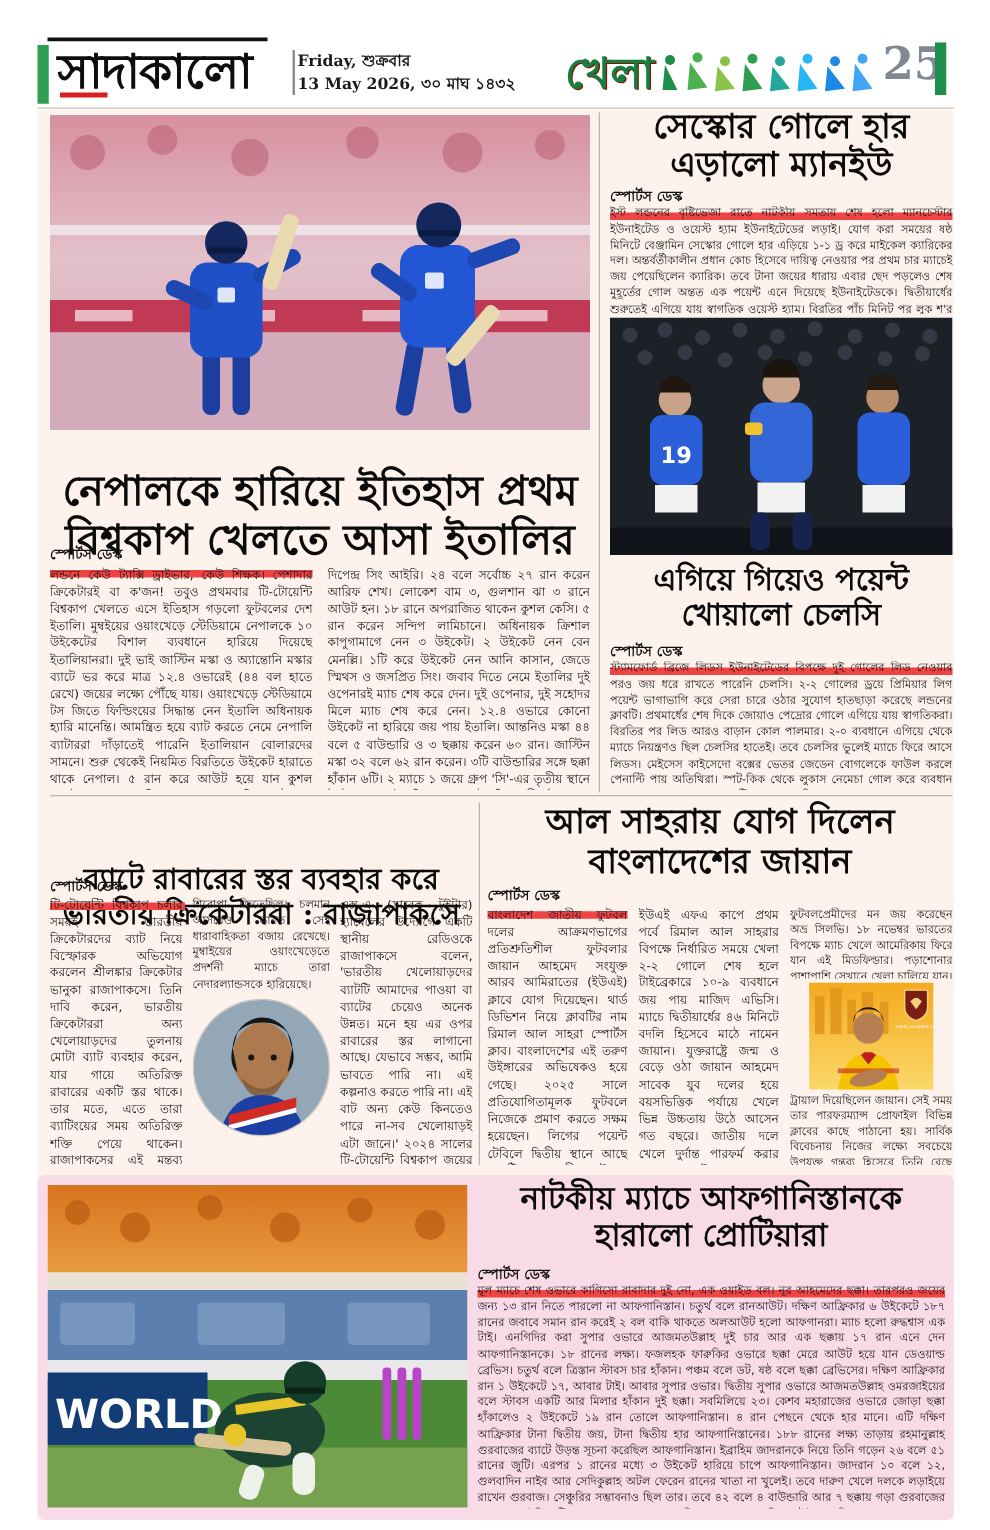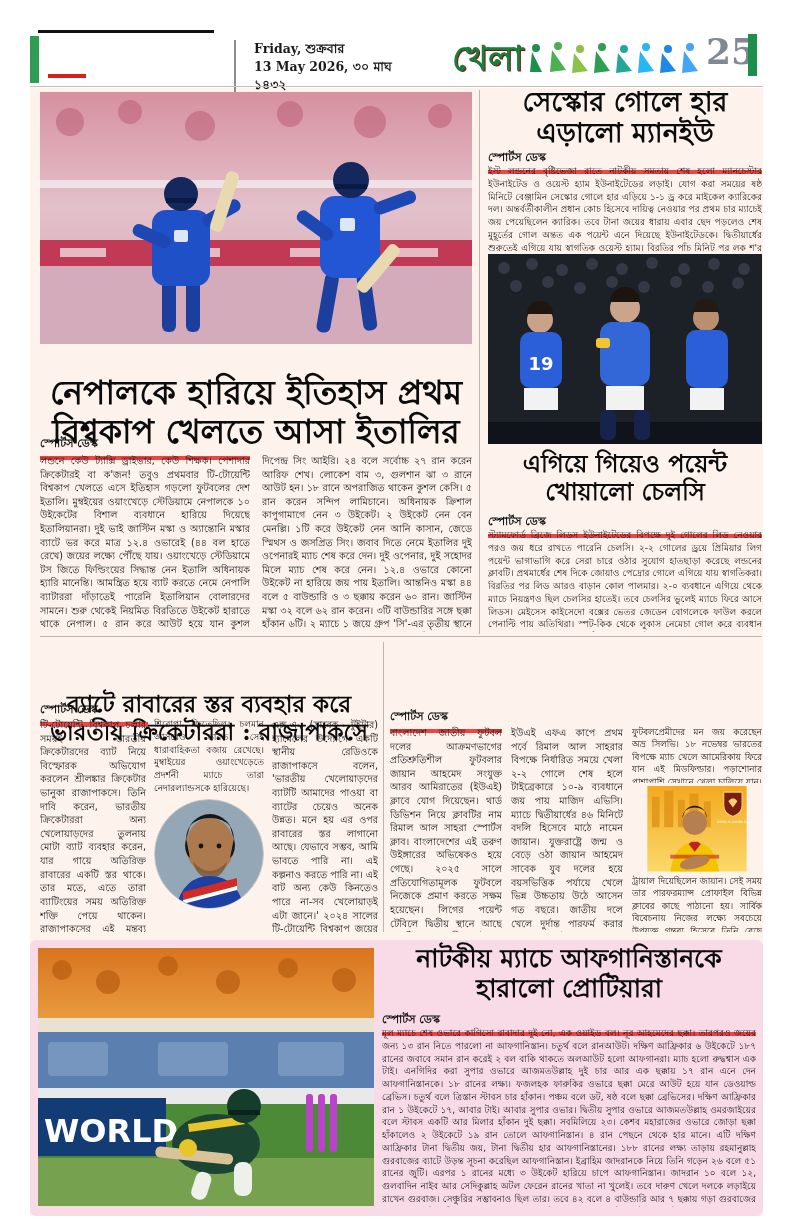--- a/index.html
+++ b/index.html
@@ -9,35 +9,35 @@
   .abs { position:absolute; }
 
   
   .content-bg { left:30px; top:88px; width:733px; height:1128px; background:#fdf2ec; }
 
   
   .topline { left:38px; top:30px; width:176px; height:3px; background:#111; }
   .logo-bar { left:30px; top:36px; width:9px; height:47px; background:#2f9e52; }
   .logo-text { left:46px; top:36px; width:200px; font-family:"DejaVu Serif","Liberation Serif",serif; font-weight:bold; font-size:38px; line-height:1.1; color:#0d0d0d; letter-spacing:-1px; }
   .logo-accent { left:48px; top:74px; width:38px; height:4px; background:#d6201f; }
-  .date-block { left:234px; top:40px; width:190px; border-left:2px solid #8d8d8d; padding-left:18px; font-family:"DejaVu Serif","Liberation Serif",serif; font-weight:bold; font-size:12.5px; line-height:1.45; color:#1a1a1a; }
+  .date-block { left:234px; top:40px; width:190px; border-left:2px solid #8d8d8d; padding-left:2px; font-family:"DejaVu Serif","Liberation Serif",serif; font-weight:bold; font-size:12.5px; line-height:1.45; color:#1a1a1a; }
   .section-label { left:452px; top:32px; font-family:"DejaVu Serif","Liberation Serif",serif; font-weight:bold; font-size:34px; color:#15803d; text-shadow:1px 1px 0 #8c0f0a; }
   .sports-strip { left:528px; top:38px; }
   .page-number { left:706px; top:30px; font-family:"DejaVu Serif","Liberation Serif",serif; font-weight:bold; font-size:36px; color:#7f8893; }
   .page-number-bar { left:748px; top:34px; width:9px; height:42px; background:#1e8e4c; }
   .mast-rule { left:30px; top:86px; width:733px; height:1px; background:#c6beb8; }
 
   
   .vrule1 { left:479px; top:90px; width:1px; height:544px; background:#bdb5ae; }
   .hrule1 { left:40px; top:636px; width:722px; height:1px; background:#bdb5ae; }
   .vrule2 { left:383px; top:642px; width:1px; height:290px; background:#bdb5ae; }
 
   
   .headline { font-family:"DejaVu Serif","Liberation Serif",serif; font-weight:bold; color:#0b0b0b; text-align:center; }
-  .byline { font-size:11px; font-weight:bold; color:#111; border-bottom:4px solid #ef4444; padding-bottom:2px; }
+  .byline { font-size:11px; font-weight:bold; color:#111; border-bottom:6px solid #ef4444; padding-bottom:2px; }
   .body-text { font-size:9.6px; line-height:1.42; text-align:justify; color:#161616; overflow:hidden; }
 
   
   .italy-photo { left:40px; top:92px; width:432px; height:252px; }
   .italy-headline { left:40px; top:350px; width:432px; height:82px; font-size:33px; line-height:1.18;margin-top:24px; }
   .italy-byline { left:40px; top:435px; width:210px; }
   .italy-cols { left:40px; top:454px; width:432px; height:178px; display:flex; gap:12px; }
   .italy-cols .col { flex:1; }
 
   
@@ -77,20 +77,21 @@
 </style>
 </head>
 <body>
 
 <div class="page">
 
   <div class="abs content-bg"></div>
 
   <div class="abs topline"></div>
   <div class="abs logo-bar"></div>
+  <div class="abs logo-text">সাদাকালো</div>
   <div class="abs logo-accent"></div>
   <div class="abs date-block">
     <div>Friday, শুক্রবার</div>
     <div>13 May 2026, ৩০ মাঘ ১৪৩২</div>
   </div>
   <div class="abs section-label">খেলা</div>
   <svg class="abs sports-strip" width="182" height="40" viewBox="0 0 182 40">
     <g>
       <circle cx="8" cy="10" r="4" fill="#1e8e4c"></circle>
         <path d="M4 14 L14 34 L2 34 Z" fill="#1e8e4c"></path>
@@ -247,20 +248,21 @@
             <circle cx="64" cy="46" r="2.4" fill="#181210"></circle>
           <path d="M20 110 q8 -34 35 -34 q27 0 35 34 z" fill="#1c3fa3"></path>
           <path d="M28 92 l54 -14 l0 8 l-54 14 z" fill="#d42a24"></path>
           <path d="M28 100 l54 -14 l0 4 l-54 14 z" fill="#ffffff"></path>
         </svg>
       </div>
     </div>
     <div class="rcol body-text">এক্স-এ (সাবেক টুইটার) হ্যামেলের উদ্যোগে একটি স্থানীয় রেডিওকে রাজাপাকসে বলেন, 'ভারতীয় খেলোয়াড়দের ব্যাটটি আমাদের পাওয়া বা ব্যাটের চেয়েও অনেক উন্নত। মনে হয় এর ওপর রাবারের স্তর লাগানো আছে। যেভাবে সম্ভব, আমি ভাবতে পারি না। এই কল্পনাও করতে পারি না। এই বাট অন্য কেউ কিনতেও পারে না-সব খেলোয়াড়ই এটা জানে।' ২০২৪ সালের টি-টোয়েন্টি বিশ্বকাপ জয়ের পর থেকে ভারত ৪০টি টি-টোয়েন্টি ম্যাচের মধ্যে ৩৯টিতেই জয় পেয়েছে।</div>
   </div>
 
+  <div class="abs headline zayan-headline">আল সাহরায় যোগ দিলেন বাংলাদেশের জায়ান</div>
   <div class="abs byline zayan-byline">স্পোর্টস ডেস্ক</div>
   <div class="abs zayan-row">
     <div class="zcol body-text">বাংলাদেশ জাতীয় ফুটবল দলের আক্রমণভাগের প্রতিশ্রুতিশীল ফুটবলার জায়ান আহমেদ সংযুক্ত আরব আমিরাতের (ইউএই) ক্লাবে যোগ দিয়েছেন। থার্ড ডিভিশন নিয়ে ক্লাবটির নাম রিমাল আল সাহরা স্পোর্টস ক্লাব। বাংলাদেশের এই তরুণ উইঙ্গারের অভিষেকও হয়ে গেছে। ২০২৫ সালে প্রতিযোগিতামূলক ফুটবলে নিজেকে প্রমাণ করতে সক্ষম হয়েছেন। লিগের পয়েন্ট টেবিলে দ্বিতীয় স্থানে আছে ক্লাবটি। আগামী মৌসুমে দ্বিতীয় বিভাগে ওঠার লড়াইয়ে আছে তারা।</div>
     <div class="zcol body-text">ইউএই এফএ কাপে প্রথম পর্বে রিমাল আল সাহরার বিপক্ষে নির্ধারিত সময়ে খেলা ২-২ গোলে শেষ হলে টাইব্রেকারে ১০-৯ ব্যবধানে জয় পায় মাজিদ এভিসি। ম্যাচে দ্বিতীয়ার্ধের ৪৬ মিনিটে বদলি হিসেবে মাঠে নামেন জায়ান। যুক্তরাষ্ট্রে জন্ম ও বেড়ে ওঠা জায়ান আহমেদ সাবেক যুব দলের হয়ে বয়সভিত্তিক পর্যায়ে খেলে ভিন্ন উচ্চতায় উঠে আসেন গত বছরে। জাতীয় দলে খেলে দুর্দান্ত পারফর্ম করার পরে ৯ অক্টোবর হংকংয়ের বিপক্ষে অভিষেক, এরপর আরও দুটি ম্যাচ খেলেন।</div>
     <div class="zayan-col3">
       <div class="body-text">ফুটবলপ্রেমীদের মন জয় করেছেন অভ্র সিলভি। ১৮ নভেম্বর ভারতের বিপক্ষে ম্যাচ খেলে আমেরিকায় ফিরে যান এই মিডফিল্ডার। পড়াশোনার পাশাপাশি সেখানে খেলা চালিয়ে যান। সম্প্রতি কানাডায়</div>
       <svg width="130" height="112" viewBox="0 0 130 112">
         <defs>
           <linearGradient id="zybg" x1="0" y1="0" x2="0" y2="1">
             <stop offset="0" stop-color="#f4a91f"></stop>

